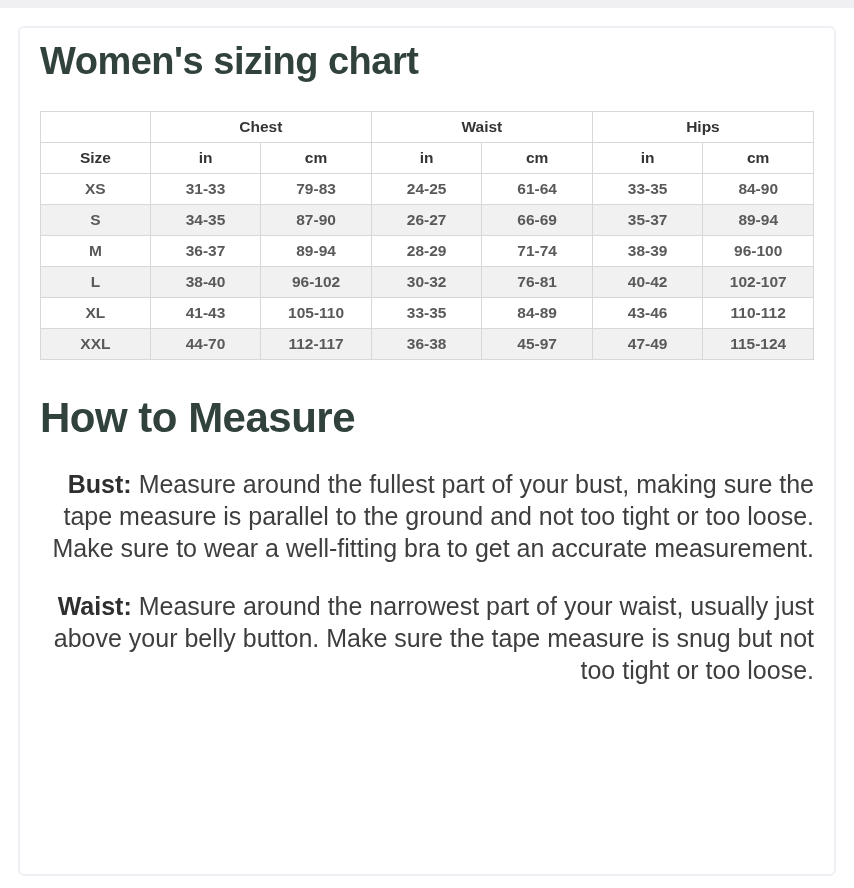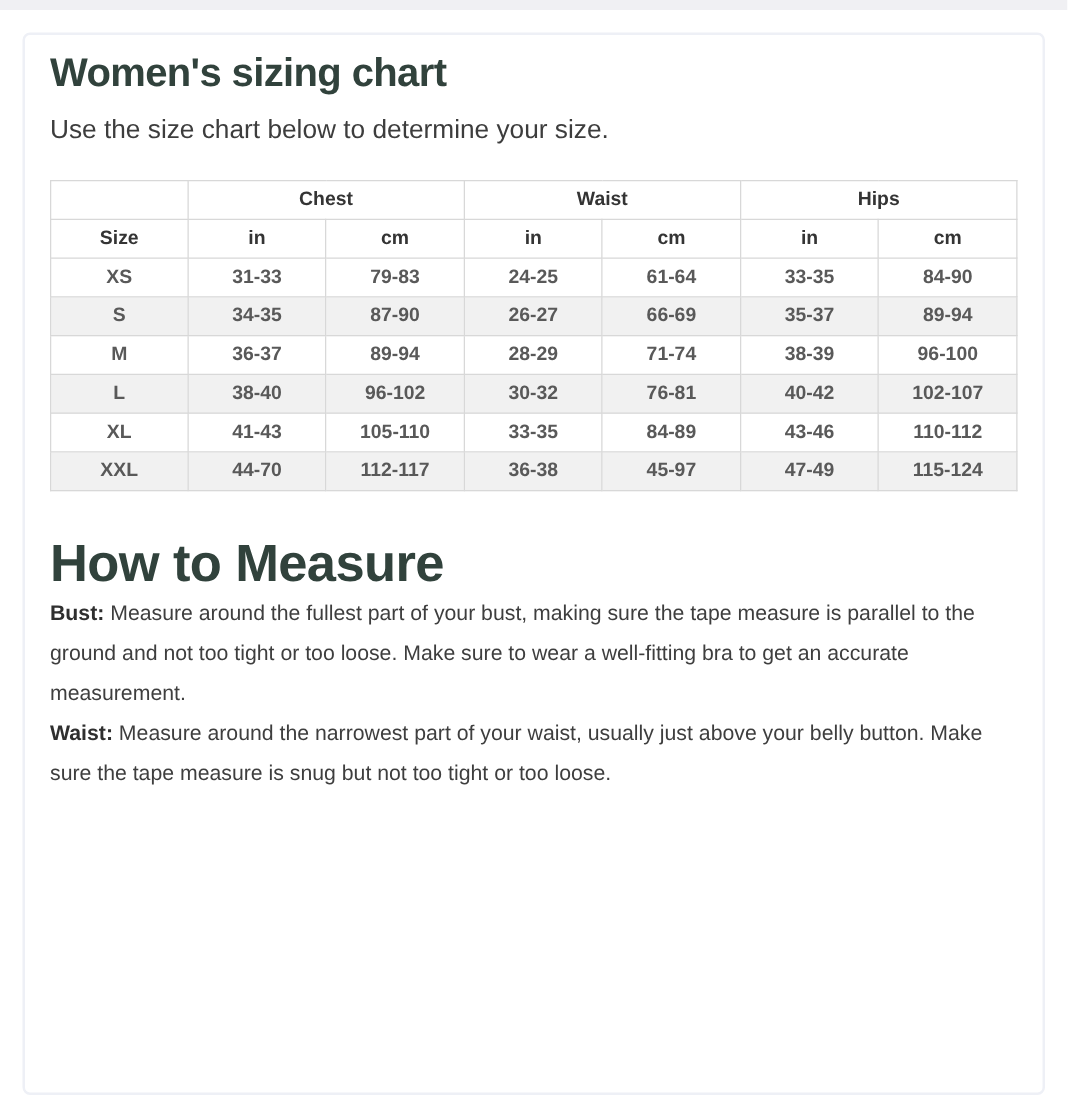--- a/index.html
+++ b/index.html
@@ -18,21 +18,21 @@
   .card {
     width: 818px;
     margin: 18px auto 0 18px;
     min-height: 850px;
     background: #ffffff;
     border: 2px solid #eef0f6;
     border-radius: 6px;
     padding: 8px 20px 24px 20px;
   }
   h1.page-title {
-    font-size: 32px;
+    font-size: 38px;
     font-weight: 700;
     color: #31423c;
     letter-spacing: -0.5px;
     margin-top: 4px;
   }
   .subtitle {
     font-size: 21px;
     color: #3d3d3d;
     margin-top: 15px;
   }
@@ -63,40 +63,41 @@
     background: #f1f1f1;
   }
   h2.section-title {
     font-size: 42px;
     font-weight: 700;
     color: #31423c;
     letter-spacing: -0.5px;
     margin-top: 34px;
   }
   .measure-para {
-    font-size: 17px;
+    margin-top: 26px;
+    font-size: 25px;
     line-height: 32px;
     color: #3e3e3e;
     max-width: 778px;
+    text-align: right;
   }
   .measure-para strong {
     font-weight: 700;
     color: #2f2f2f;
   }
 </style>
 </head>
 <body>
 
 <div class="top-strip"></div>
 
 <div class="card">
 
   <h1 class="page-title">Women's sizing chart</h1>
 
-  <div class="subtitle">Use the size chart below to determine your size.</div>
 
   <table class="size-table">
     <colgroup>
       <col style="width:14.2%">
         <col style="width:14.3%">
         <col style="width:14.3%">
       <col style="width:14.3%">
         <col style="width:14.3%">
         <col style="width:14.3%">
         <col style="width:14.3%">

